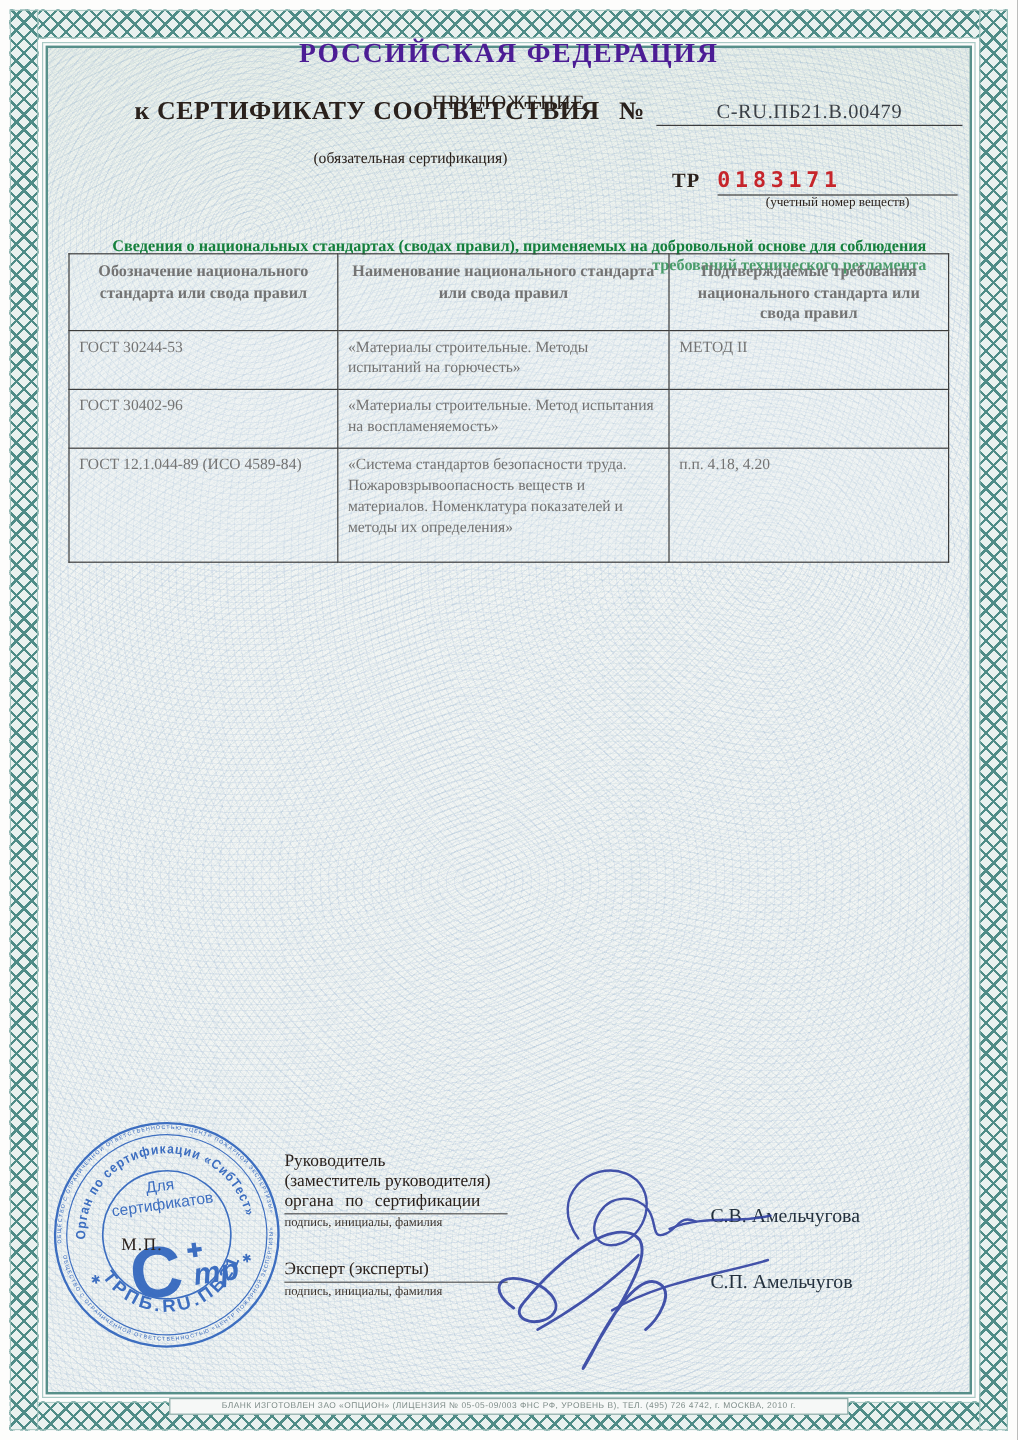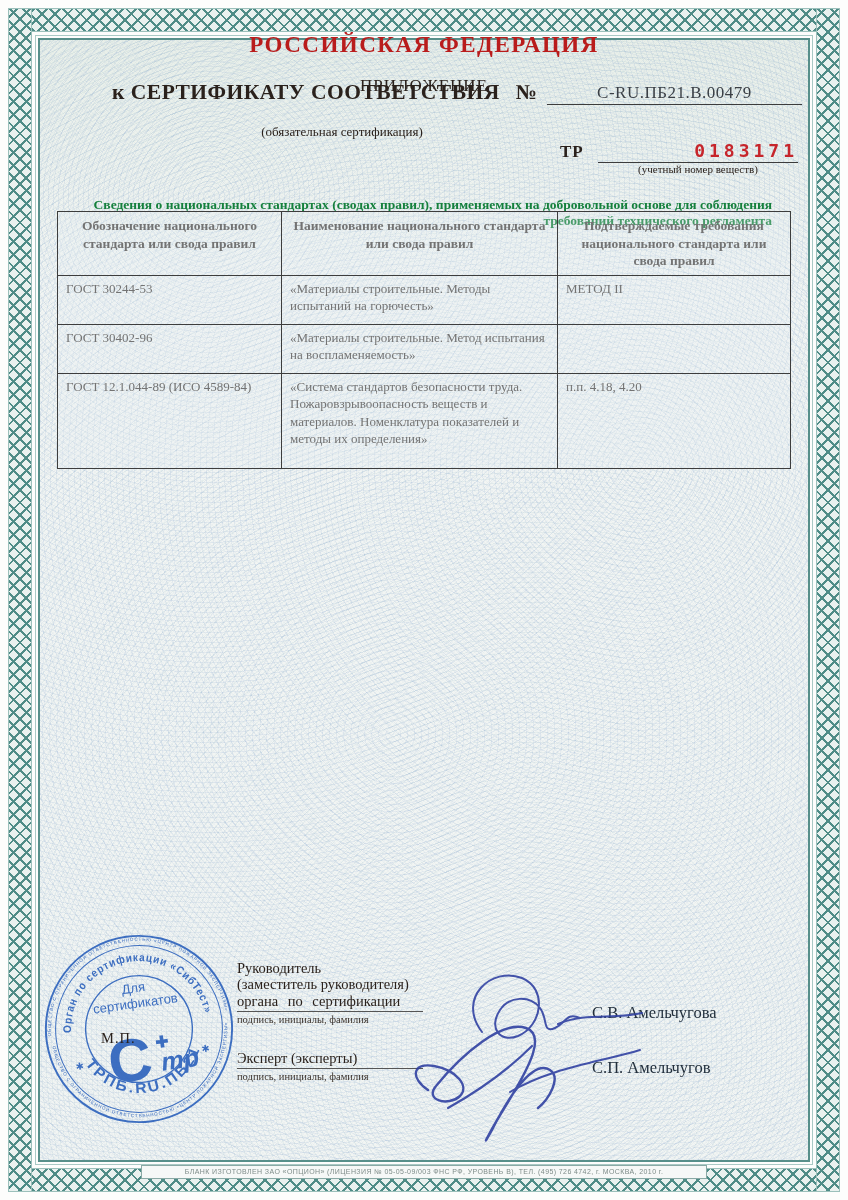--- a/index.html
+++ b/index.html
@@ -29,36 +29,36 @@
       repeating-radial-gradient(circle at 22% 14%,rgba(104,142,196,.11) 0 1px,rgba(255,255,255,0) 1px 5px),
       repeating-radial-gradient(circle at 78% 38%,rgba(104,142,196,.10) 0 1px,rgba(255,255,255,0) 1px 6px),
       repeating-radial-gradient(circle at 46% 62%,rgba(116,150,200,.10) 0 1px,rgba(255,255,255,0) 1px 7px),
       repeating-radial-gradient(circle at 64% 90%,rgba(96,152,168,.09) 0 1px,rgba(255,255,255,0) 1px 5px),
       repeating-linear-gradient(45deg,rgba(120,160,200,.05) 0 1px,rgba(255,255,255,0) 1px 3px),
       repeating-linear-gradient(-45deg,rgba(120,160,200,.05) 0 1px,rgba(255,255,255,0) 1px 3px),
       linear-gradient(180deg,rgba(190,212,186,.18) 0,rgba(255,255,255,0) 240px);
   }
   
   .title1{position:absolute;left:0;right:0;top:32px;text-align:center;
-    font-size:23px;font-weight:bold;letter-spacing:1.5px;color:#b91c1c;}
+    font-size:23px;font-weight:bold;letter-spacing:1.5px;color:#4c1d95;}
   .title2{position:absolute;left:0;right:0;top:76px;text-align:center;
     font-size:17px;font-weight:normal;letter-spacing:1px;color:#2a211c;}
   .certline{position:absolute;left:112px;right:46px;top:80px;display:flex;align-items:flex-end;
     font-weight:bold;color:#2a211c;}
   .certline .lbl{font-size:21.5px;letter-spacing:.5px;white-space:nowrap;}
   .certline .nosign{font-size:21px;margin-left:16px;}
   .certline .numfield{flex:1;margin-left:10px;border-bottom:1.5px solid #3c3c3c;
     text-align:center;font-size:17px;font-weight:normal;color:#3a3f45;letter-spacing:.5px;
     padding-bottom:1px;white-space:nowrap;}
   .certtype{position:absolute;left:112px;width:460px;top:124px;text-align:center;
     font-size:13px;font-weight:normal;color:#2a211c;}
   .trline{position:absolute;left:560px;right:50px;top:140px;display:flex;align-items:baseline;
     font-weight:bold;color:#2a211c;}
   .trline .lbl{font-size:17px;letter-spacing:1px;}
-  .trline .numfield{flex:1;margin-left:14px;border-bottom:1.5px solid #3c3c3c;text-align:right;
+  .trline .numfield{flex:1;margin-left:14px;border-bottom:1.5px solid #3c3c3c;text-align:left;
     font-family:"DejaVu Sans Mono",monospace;font-size:18px;color:#c6252b;
     letter-spacing:4px;padding-bottom:1px;}
   .trcaption{position:absolute;left:598px;right:50px;top:163px;text-align:center;
     font-size:11px;color:#2a211c;}
   .intro{position:absolute;left:50%;transform:translateX(-50%);top:177px;width:696px;
     text-align:right;font-size:13.5px;font-weight:bold;line-height:1.2;color:#15803d;margin-top:20px;}
   
   .stdtable{position:absolute;left:57px;top:211px;width:733px;border-collapse:collapse;
     table-layout:fixed;font-size:13px;color:#737373;border-radius:11px;}
   .stdtable th,.stdtable td{border:1px solid #3d3d3d;padding:4px 8px;vertical-align:top;

